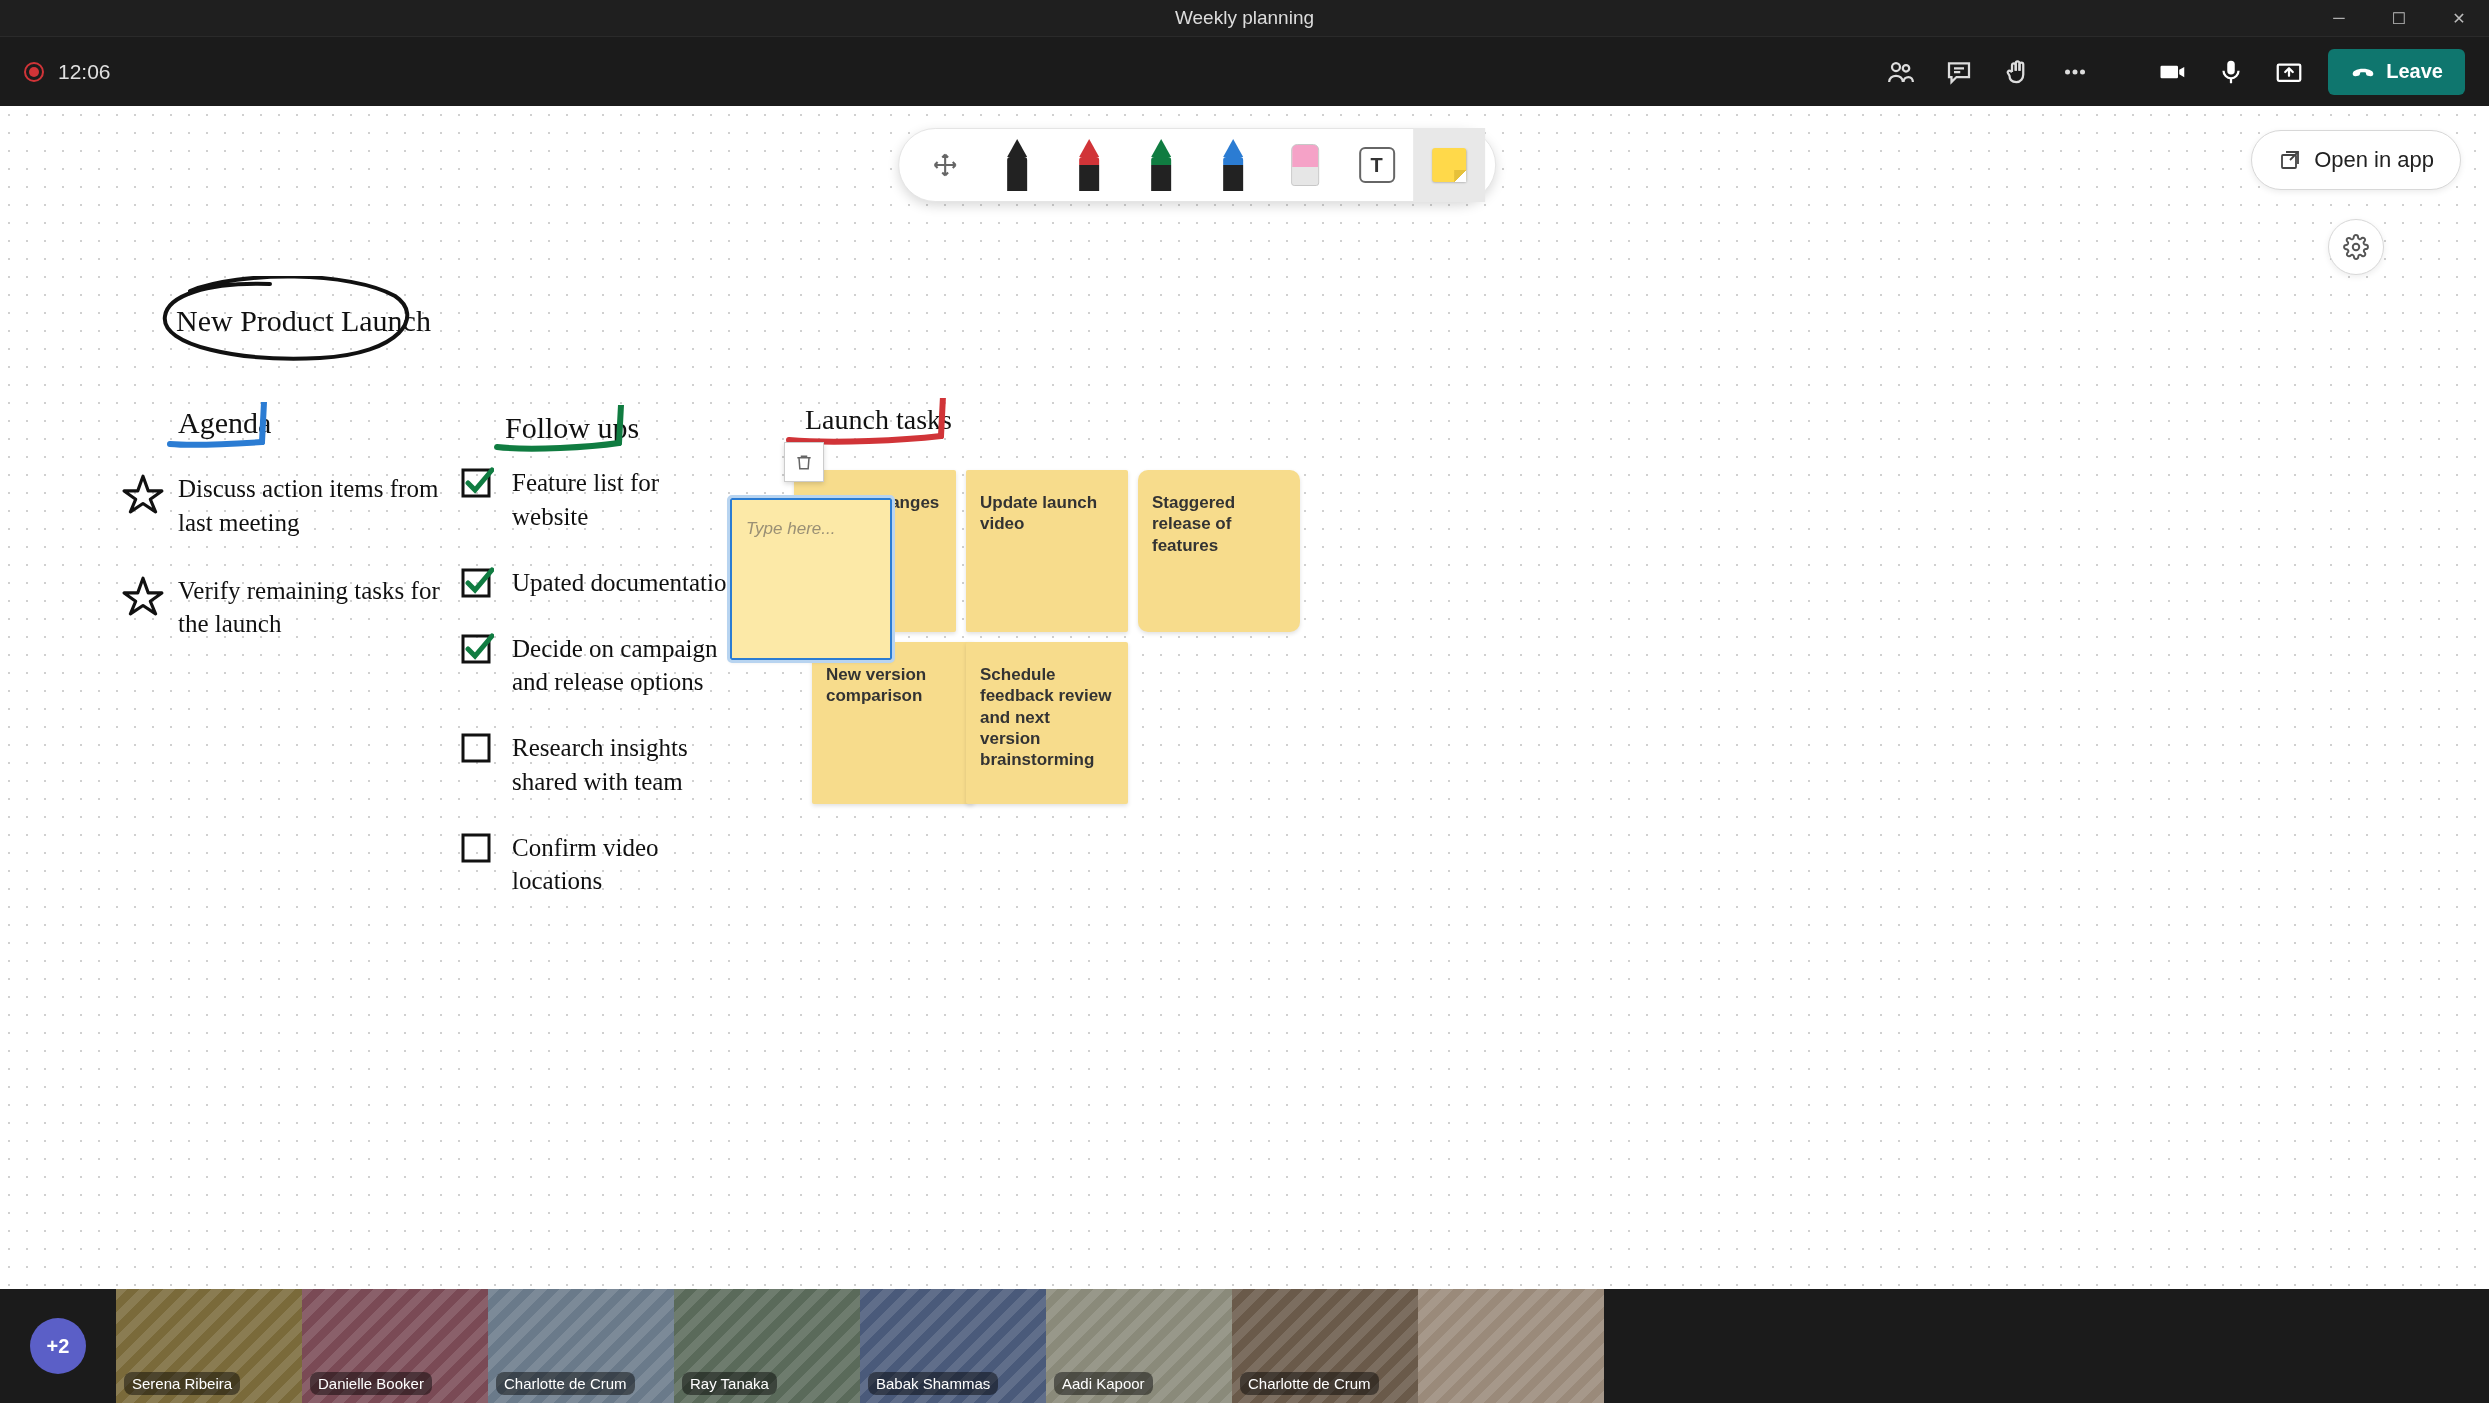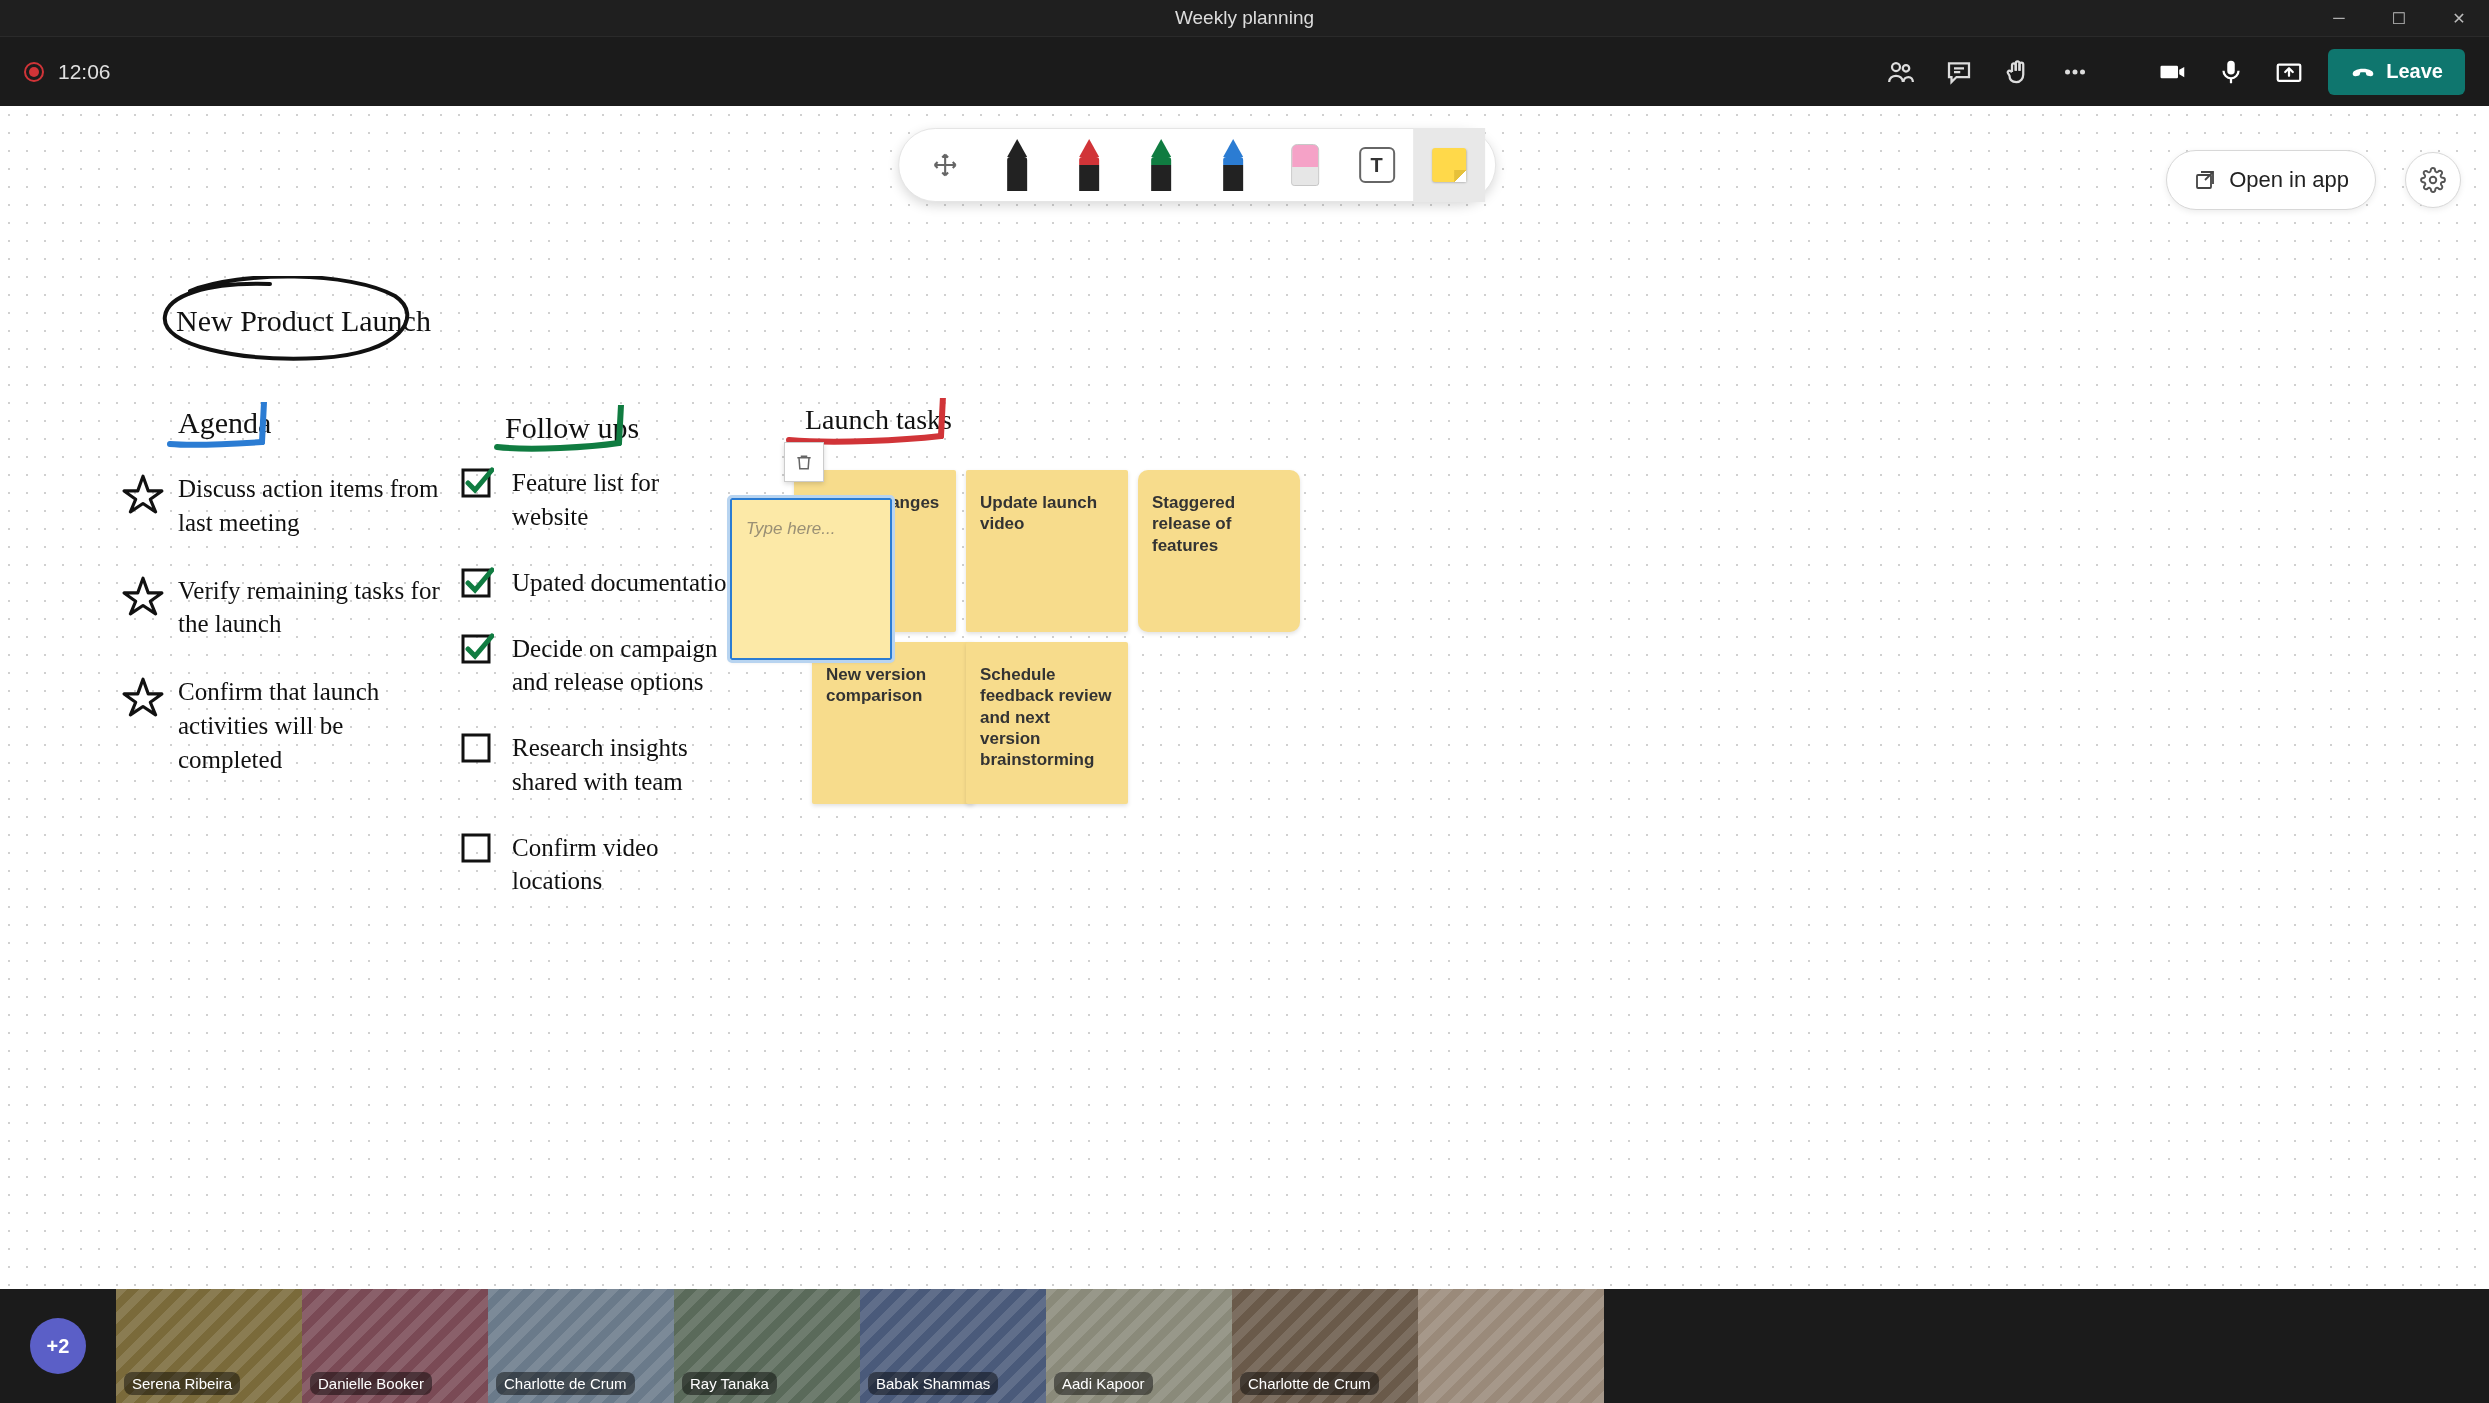--- a/index.html
+++ b/index.html
@@ -75,21 +75,21 @@
   .pen-blue .pen-shaft { background: linear-gradient(to bottom, #2b7cd3 0 8px, #222 8px); }
   .eraser { width: 28px; height: 42px; border-radius: 6px 6px 3px 3px;
     background: linear-gradient(to bottom, #f5a2c7 0 55%, #e6e6e6 55%); border: 1px solid #c7c7c7; }
   .text-tool { width: 36px; height: 36px; border: 2px solid #666; border-radius: 6px;
     display: flex; align-items: center; justify-content: center; font-weight: 700; color: #333; font-size: 20px; background:#fff; }
   .sticky-tool { width: 34px; height: 34px; position: relative; }
   .sticky-tool::before { content: ""; position: absolute; inset: 0; background: #ffd94a; border-radius: 3px; box-shadow: 0 1px 2px rgba(0,0,0,.2); }
   .sticky-tool::after { content: ""; position: absolute; right: 0; bottom: 0; width: 12px; height: 12px;
     background: linear-gradient(135deg, #e6c13a 50%, #fff 50%); }
 
-  .wb-extra-right { position: absolute; top: 44px; right: 28px; display: flex; align-items: center; gap: 29px; }
+  .wb-extra-right { position: absolute; top: 24px; right: 28px; display: flex; align-items: center; gap: 29px; flex-direction: column; }
   .open-in-app {
     height: 60px; border-radius: 30px; border: 1px solid #d8d8d8; background: #fff;
     box-shadow: 0 2px 6px rgba(0,0,0,.08);
     display: flex; align-items: center; gap: 12px; padding: 0 26px; cursor: pointer;
     font-size: 22px; color: #222;
   }
   .gear-btn { width: 56px; height: 56px; border-radius: 50%; border: 1px solid #d8d8d8;
     background: #fff; box-shadow: 0 2px 6px rgba(0,0,0,.08);
     display: flex; align-items: center; justify-content: center; cursor: pointer; }
 
@@ -313,26 +313,20 @@
           <path d="M20 4 L25 18 L38 18 L27 26 L32 38 L20 30 L8 38 L13 26 L2 18 L15 18 Z" fill="none" stroke="#111" stroke-width="3" stroke-linejoin="round"></path>
         </svg>
       <span class="text">Discuss action items from last meeting</span>
     </div>
     <div class="agenda-item">
       <svg class="star" viewBox="0 0 40 40">
           <path d="M20 4 L25 18 L38 18 L27 26 L32 38 L20 30 L8 38 L13 26 L2 18 L15 18 Z" fill="none" stroke="#111" stroke-width="3" stroke-linejoin="round"></path>
         </svg>
       <span class="text">Verify remaining tasks for the launch</span>
     </div>
-    <div class="agenda-item">
-      <svg class="star" viewBox="0 0 40 40">
-          <path d="M20 4 L25 18 L38 18 L27 26 L32 38 L20 30 L8 38 L13 26 L2 18 L15 18 Z" fill="none" stroke="#111" stroke-width="3" stroke-linejoin="round"></path>
-        </svg>
-      <span class="text">Confirm that launch activities will be completed</span>
-    </div>
   </div>
 
   <div class="sec-follow-head">
     <span class="ink sec-head-txt">Follow ups</span>
     <svg width="160" height="50" style="position:absolute; top:-6px; left:-14px;">
         <path d="M6 42 C 40 46, 100 42, 128 38" stroke="#107c41" stroke-width="6" fill="none" stroke-linecap="round"></path>
         <path d="M128 38 L 130 0" stroke="#107c41" stroke-width="6" fill="none" stroke-linecap="round"></path>
       </svg>
   </div>
 

